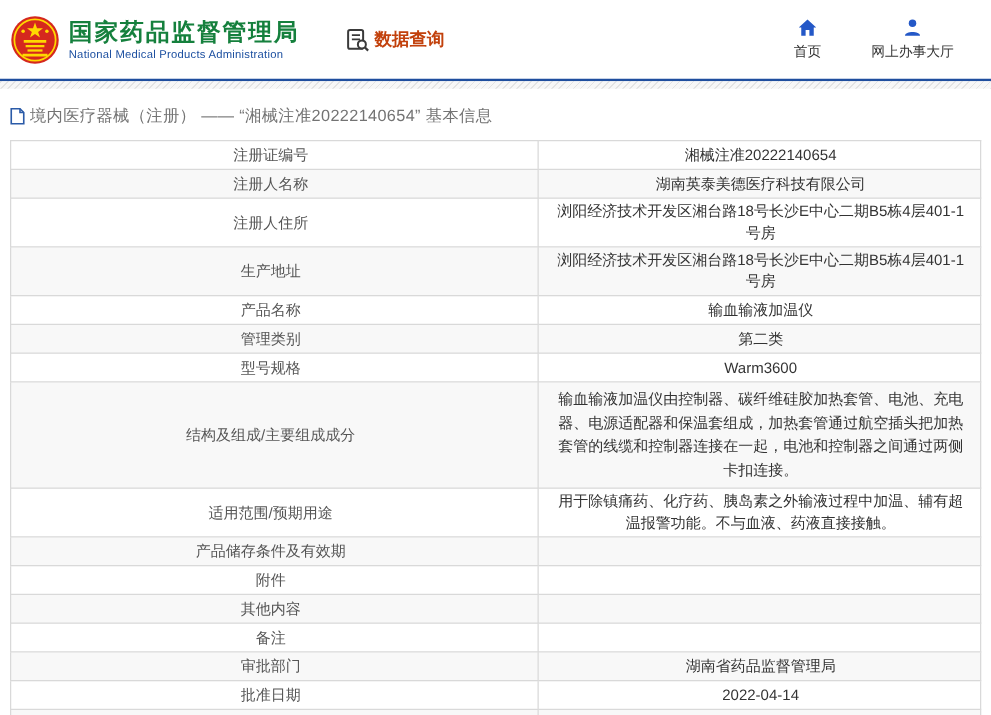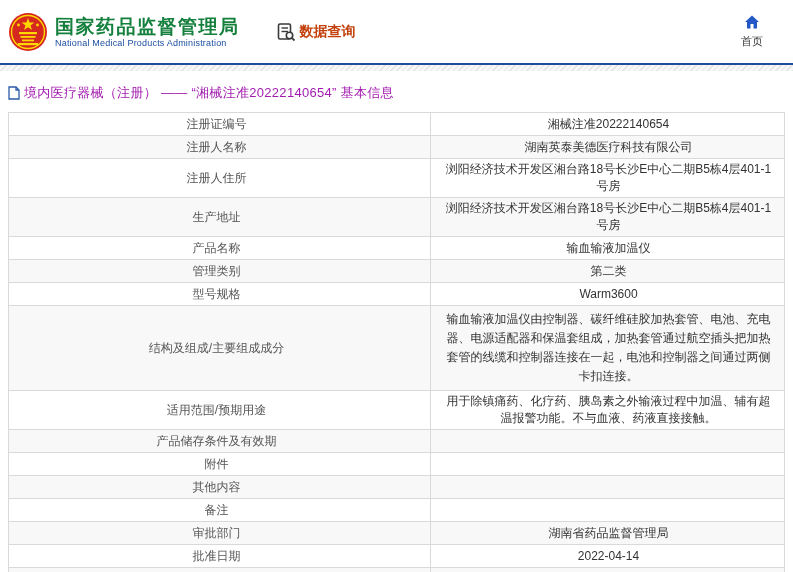--- a/index.html
+++ b/index.html
@@ -29,21 +29,21 @@
     height: 6px;
     background: repeating-linear-gradient(135deg, #e3e3e3 0 1px, #f7f7f7 1px 4px);
   }
 
   
   .breadcrumb {
     display: flex; align-items: center;
     margin: 13px 0 0 8px; height: 18px;
   }
   .breadcrumb svg { width: 12px; height: 14px; flex: 0 0 auto; }
-  .breadcrumb span { font-size: 13px; color: #a21caf; margin-left: 4px; letter-spacing: .3px; }
+  .breadcrumb span { font-size: 13px; color: #737373; margin-left: 4px; letter-spacing: .3px; }
 
   
   table.info-table {
     border-collapse: collapse; table-layout: fixed;
     width: 777px; margin: 10px 0 0 8px;
     font-size: 12px;
   }
   .info-table th, .info-table td {
     border: 1px solid #d9d9d9; height: 23px; vertical-align: middle;
   }
@@ -87,20 +87,27 @@
     </svg>
     <span>数据查询</span>
   </div>
 
   <nav class="top-nav">
     <a class="nav-item">
       <svg viewBox="0 0 16 16">
         <path d="M8 1.5 L15 8 L13 8 L13 14.5 L9.5 14.5 L9.5 10 L6.5 10 L6.5 14.5 L3 14.5 L3 8 L1 8 Z" fill="#2458c7"></path>
       </svg>
       <span>首页</span>
+    </a>
+    <a class="nav-item">
+      <svg viewBox="0 0 16 16">
+        <circle cx="8" cy="4.5" r="3" fill="#2458c7"></circle>
+        <path d="M2 14.5 C2 10.5 14 10.5 14 14.5 Z" fill="#2458c7"></path>
+      </svg>
+      <span>网上办事大厅</span>
     </a>
   </nav>
 </header>
 
 <div class="blue-line"></div>
 <div class="hatch"></div>
 
 <div class="breadcrumb">
   <svg viewBox="0 0 12 14">
     <path d="M1 1 h7 l3 3 v9 h-10 z" fill="none" stroke="#2b5ba8" stroke-width="1.3"></path>

